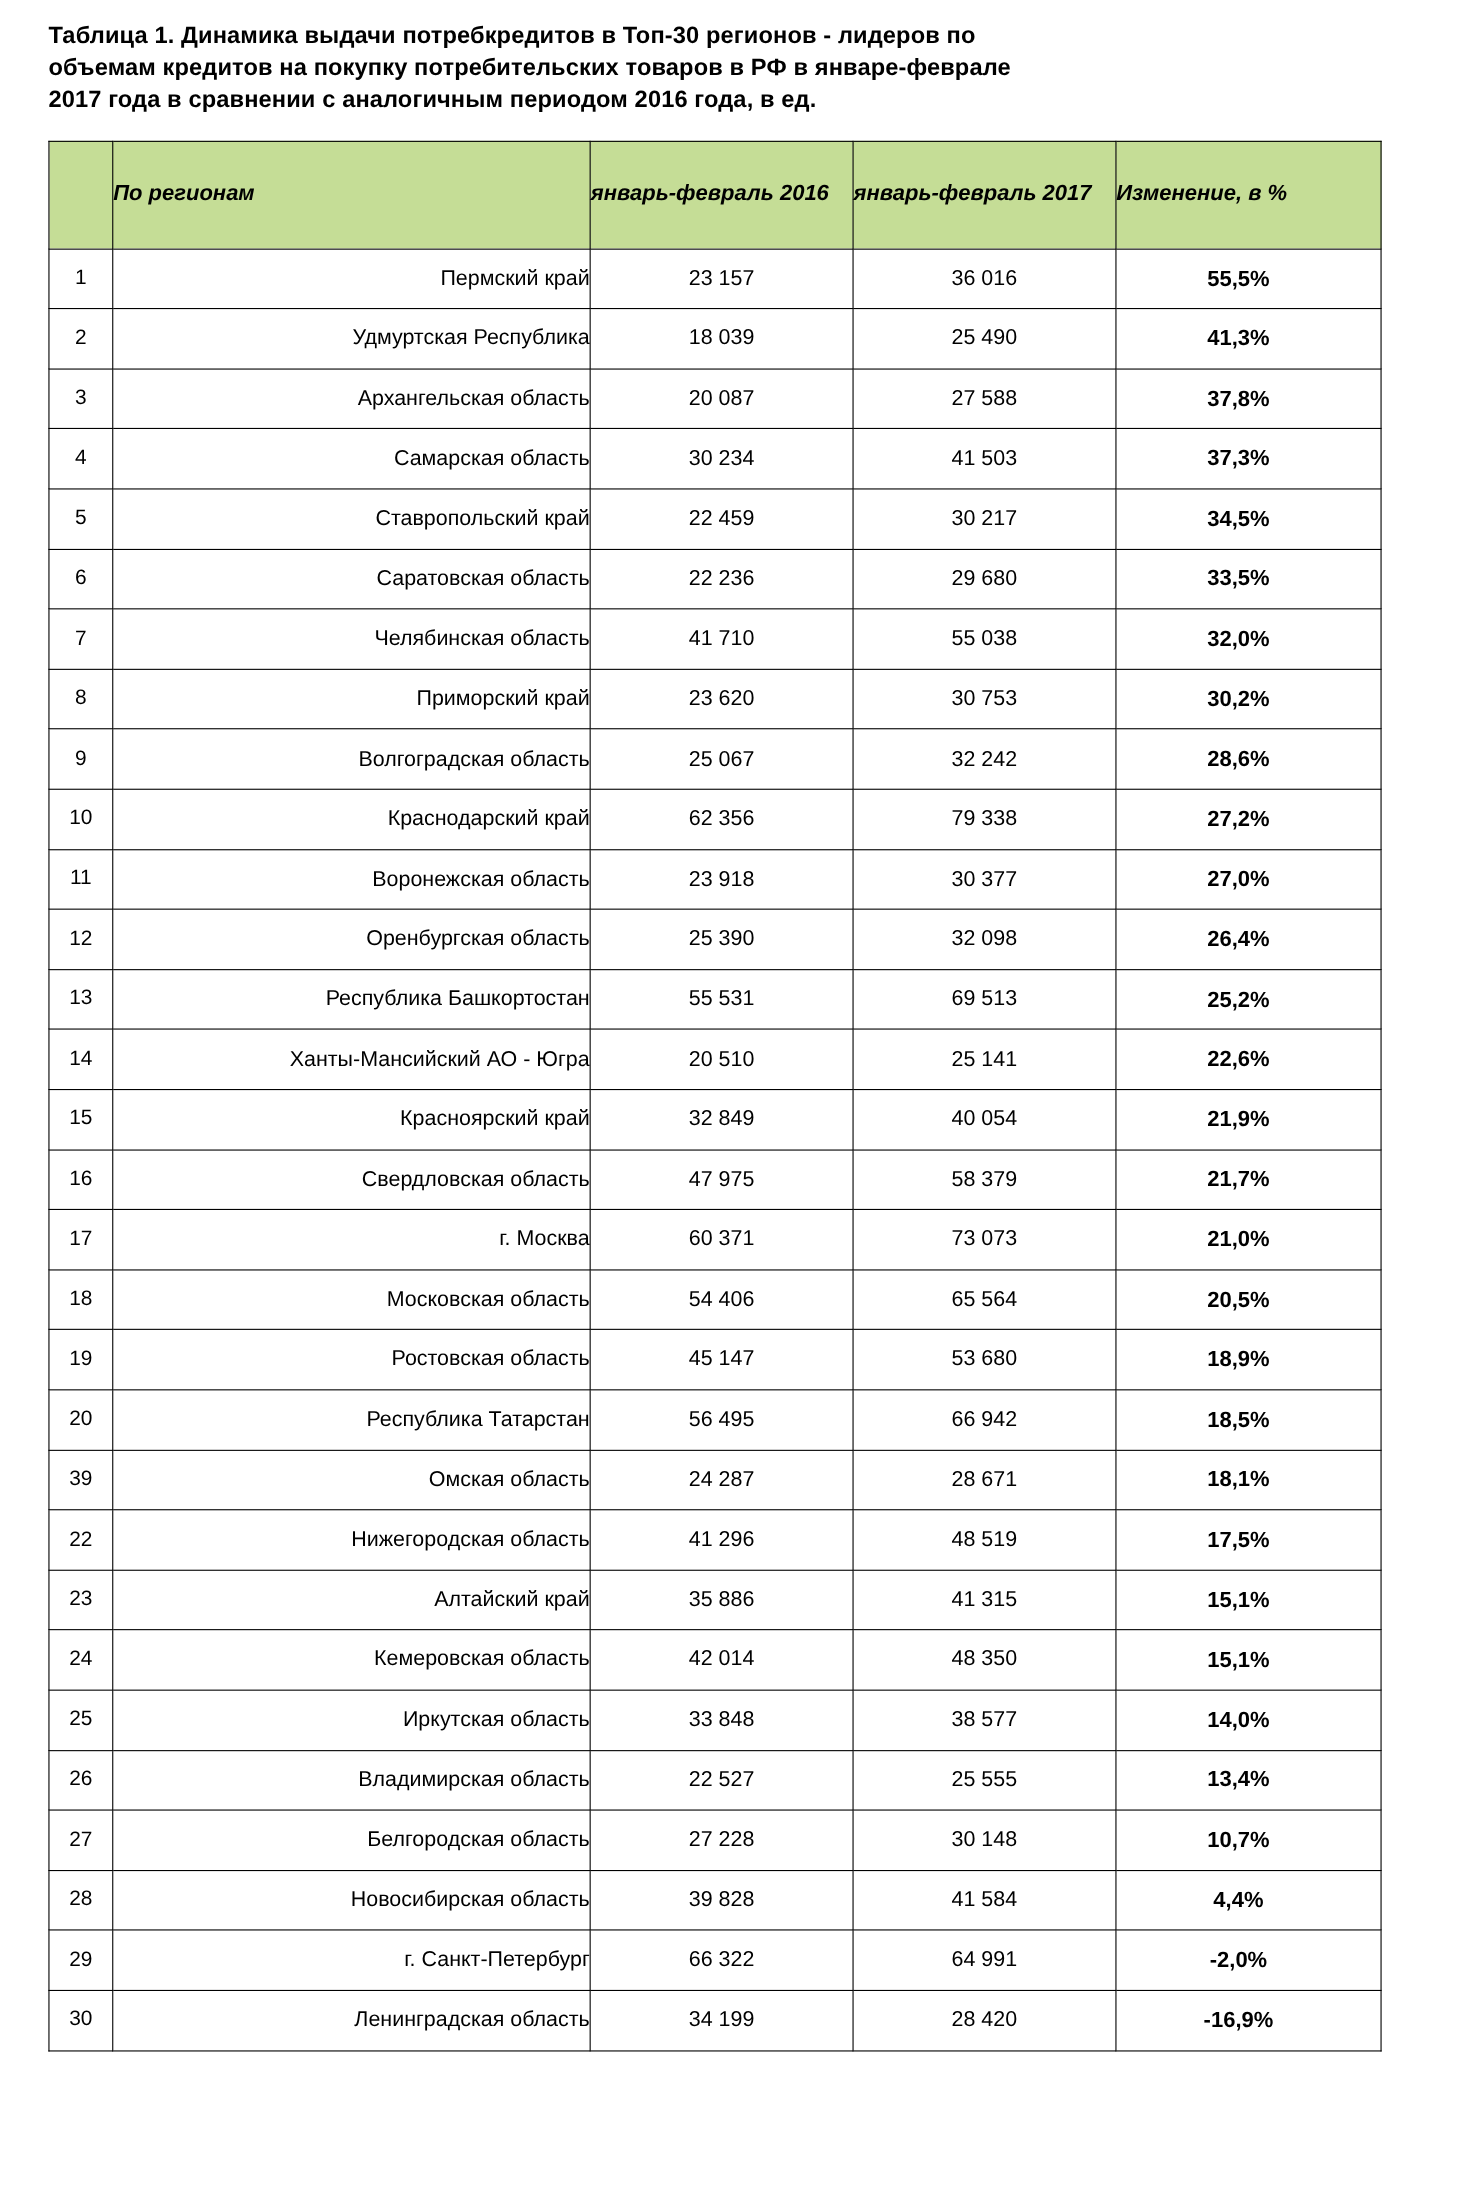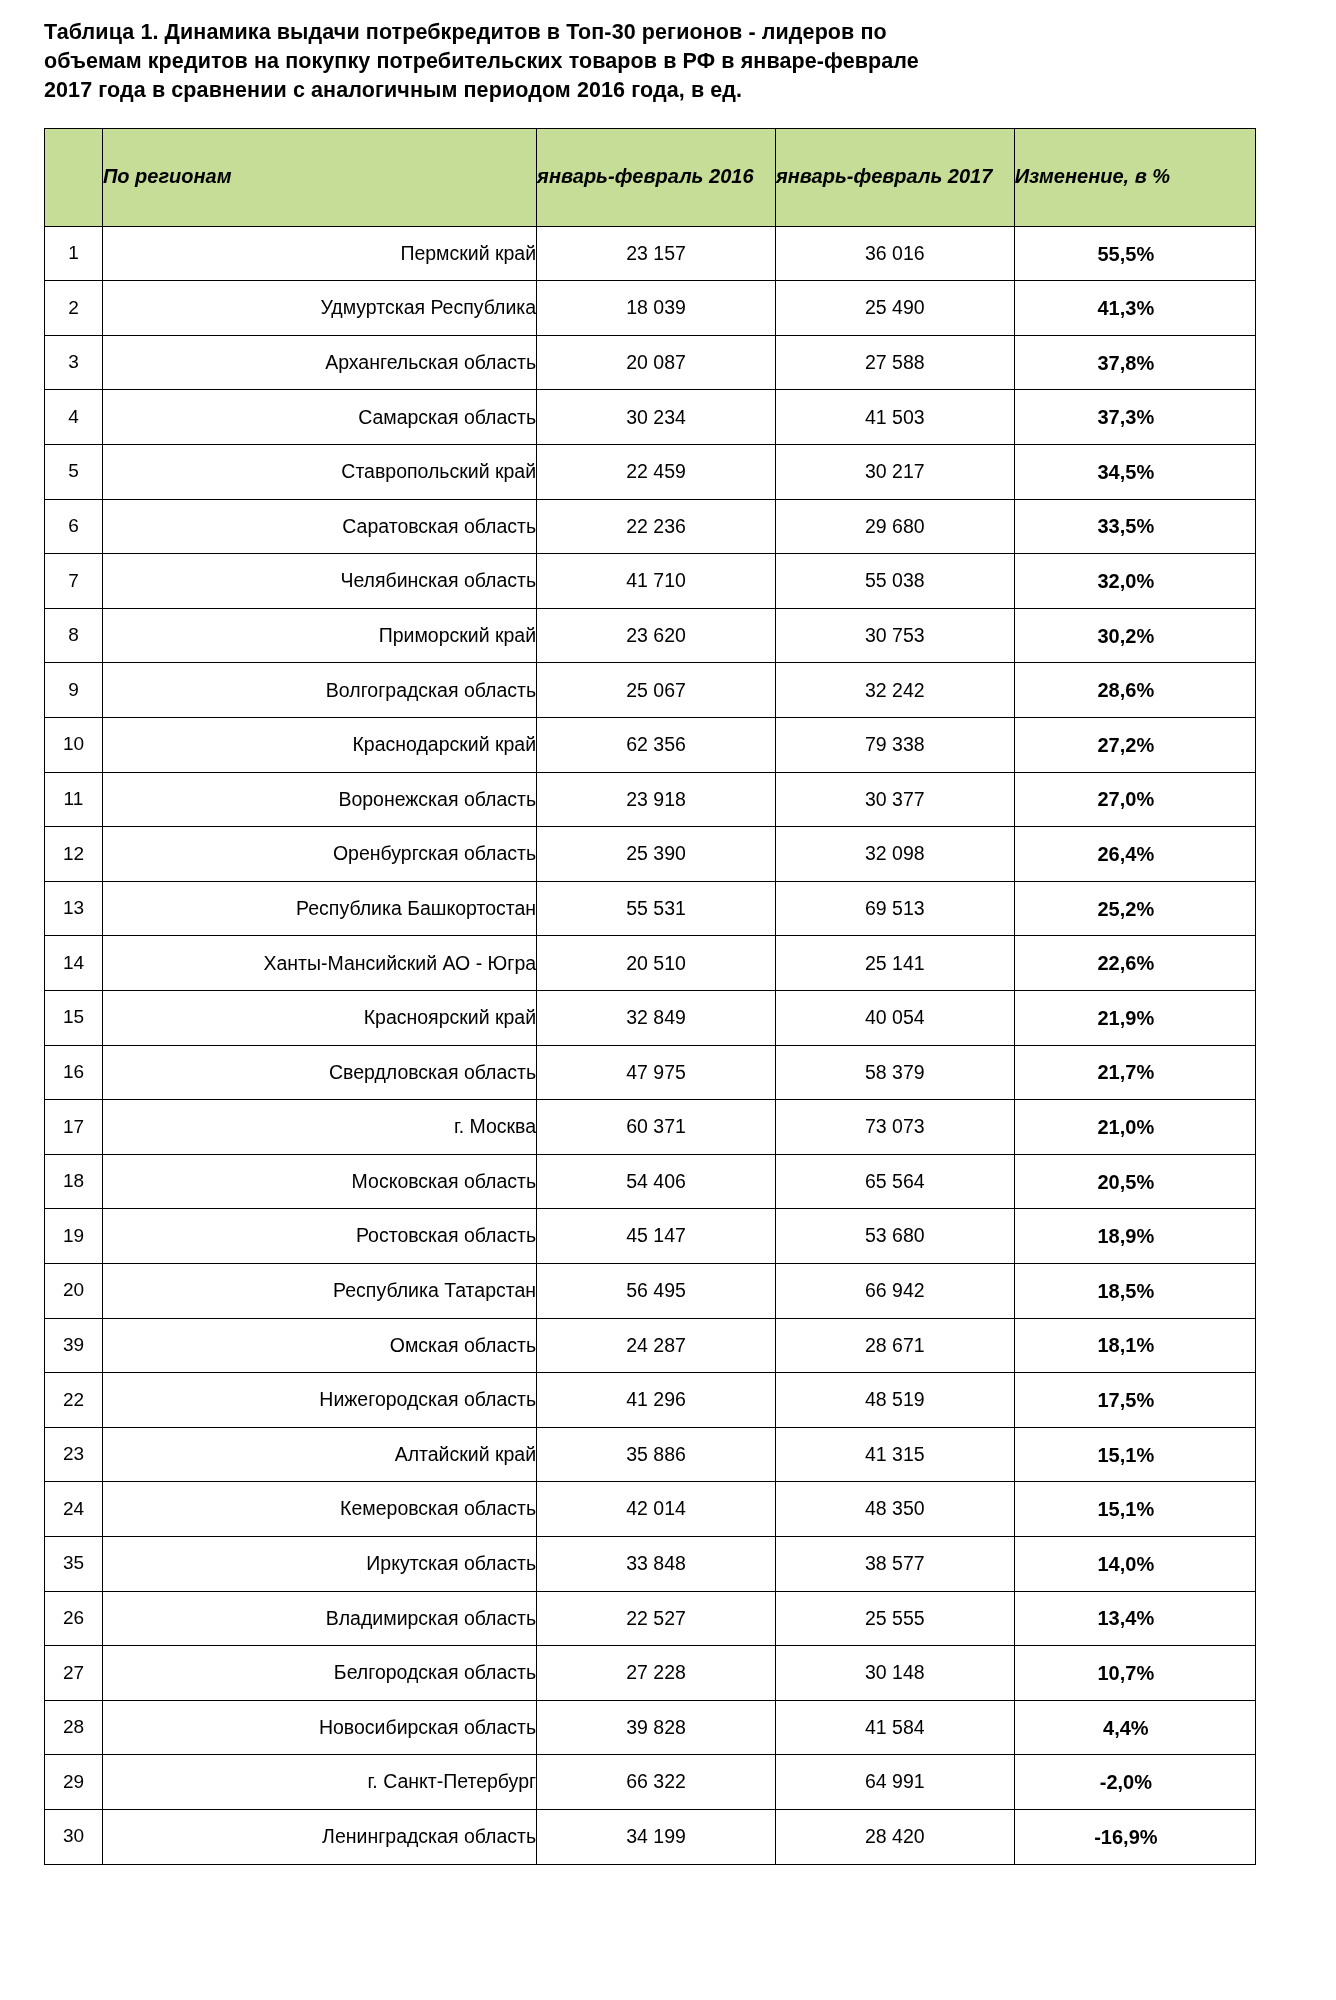--- a/index.html
+++ b/index.html
@@ -283,21 +283,21 @@
           <td class="chg">15,1%</td>
         </tr>
         <tr>
           <td class="num">24</td>
           <td class="region">Кемеровская область</td>
           <td class="val">42 014</td>
           <td class="val">48 350</td>
           <td class="chg">15,1%</td>
         </tr>
         <tr>
-          <td class="num">35</td>
+          <td class="num">25</td>
           <td class="region">Иркутская область</td>
           <td class="val">33 848</td>
           <td class="val">38 577</td>
           <td class="chg">14,0%</td>
         </tr>
         <tr>
           <td class="num">26</td>
           <td class="region">Владимирская область</td>
           <td class="val">22 527</td>
           <td class="val">25 555</td>

